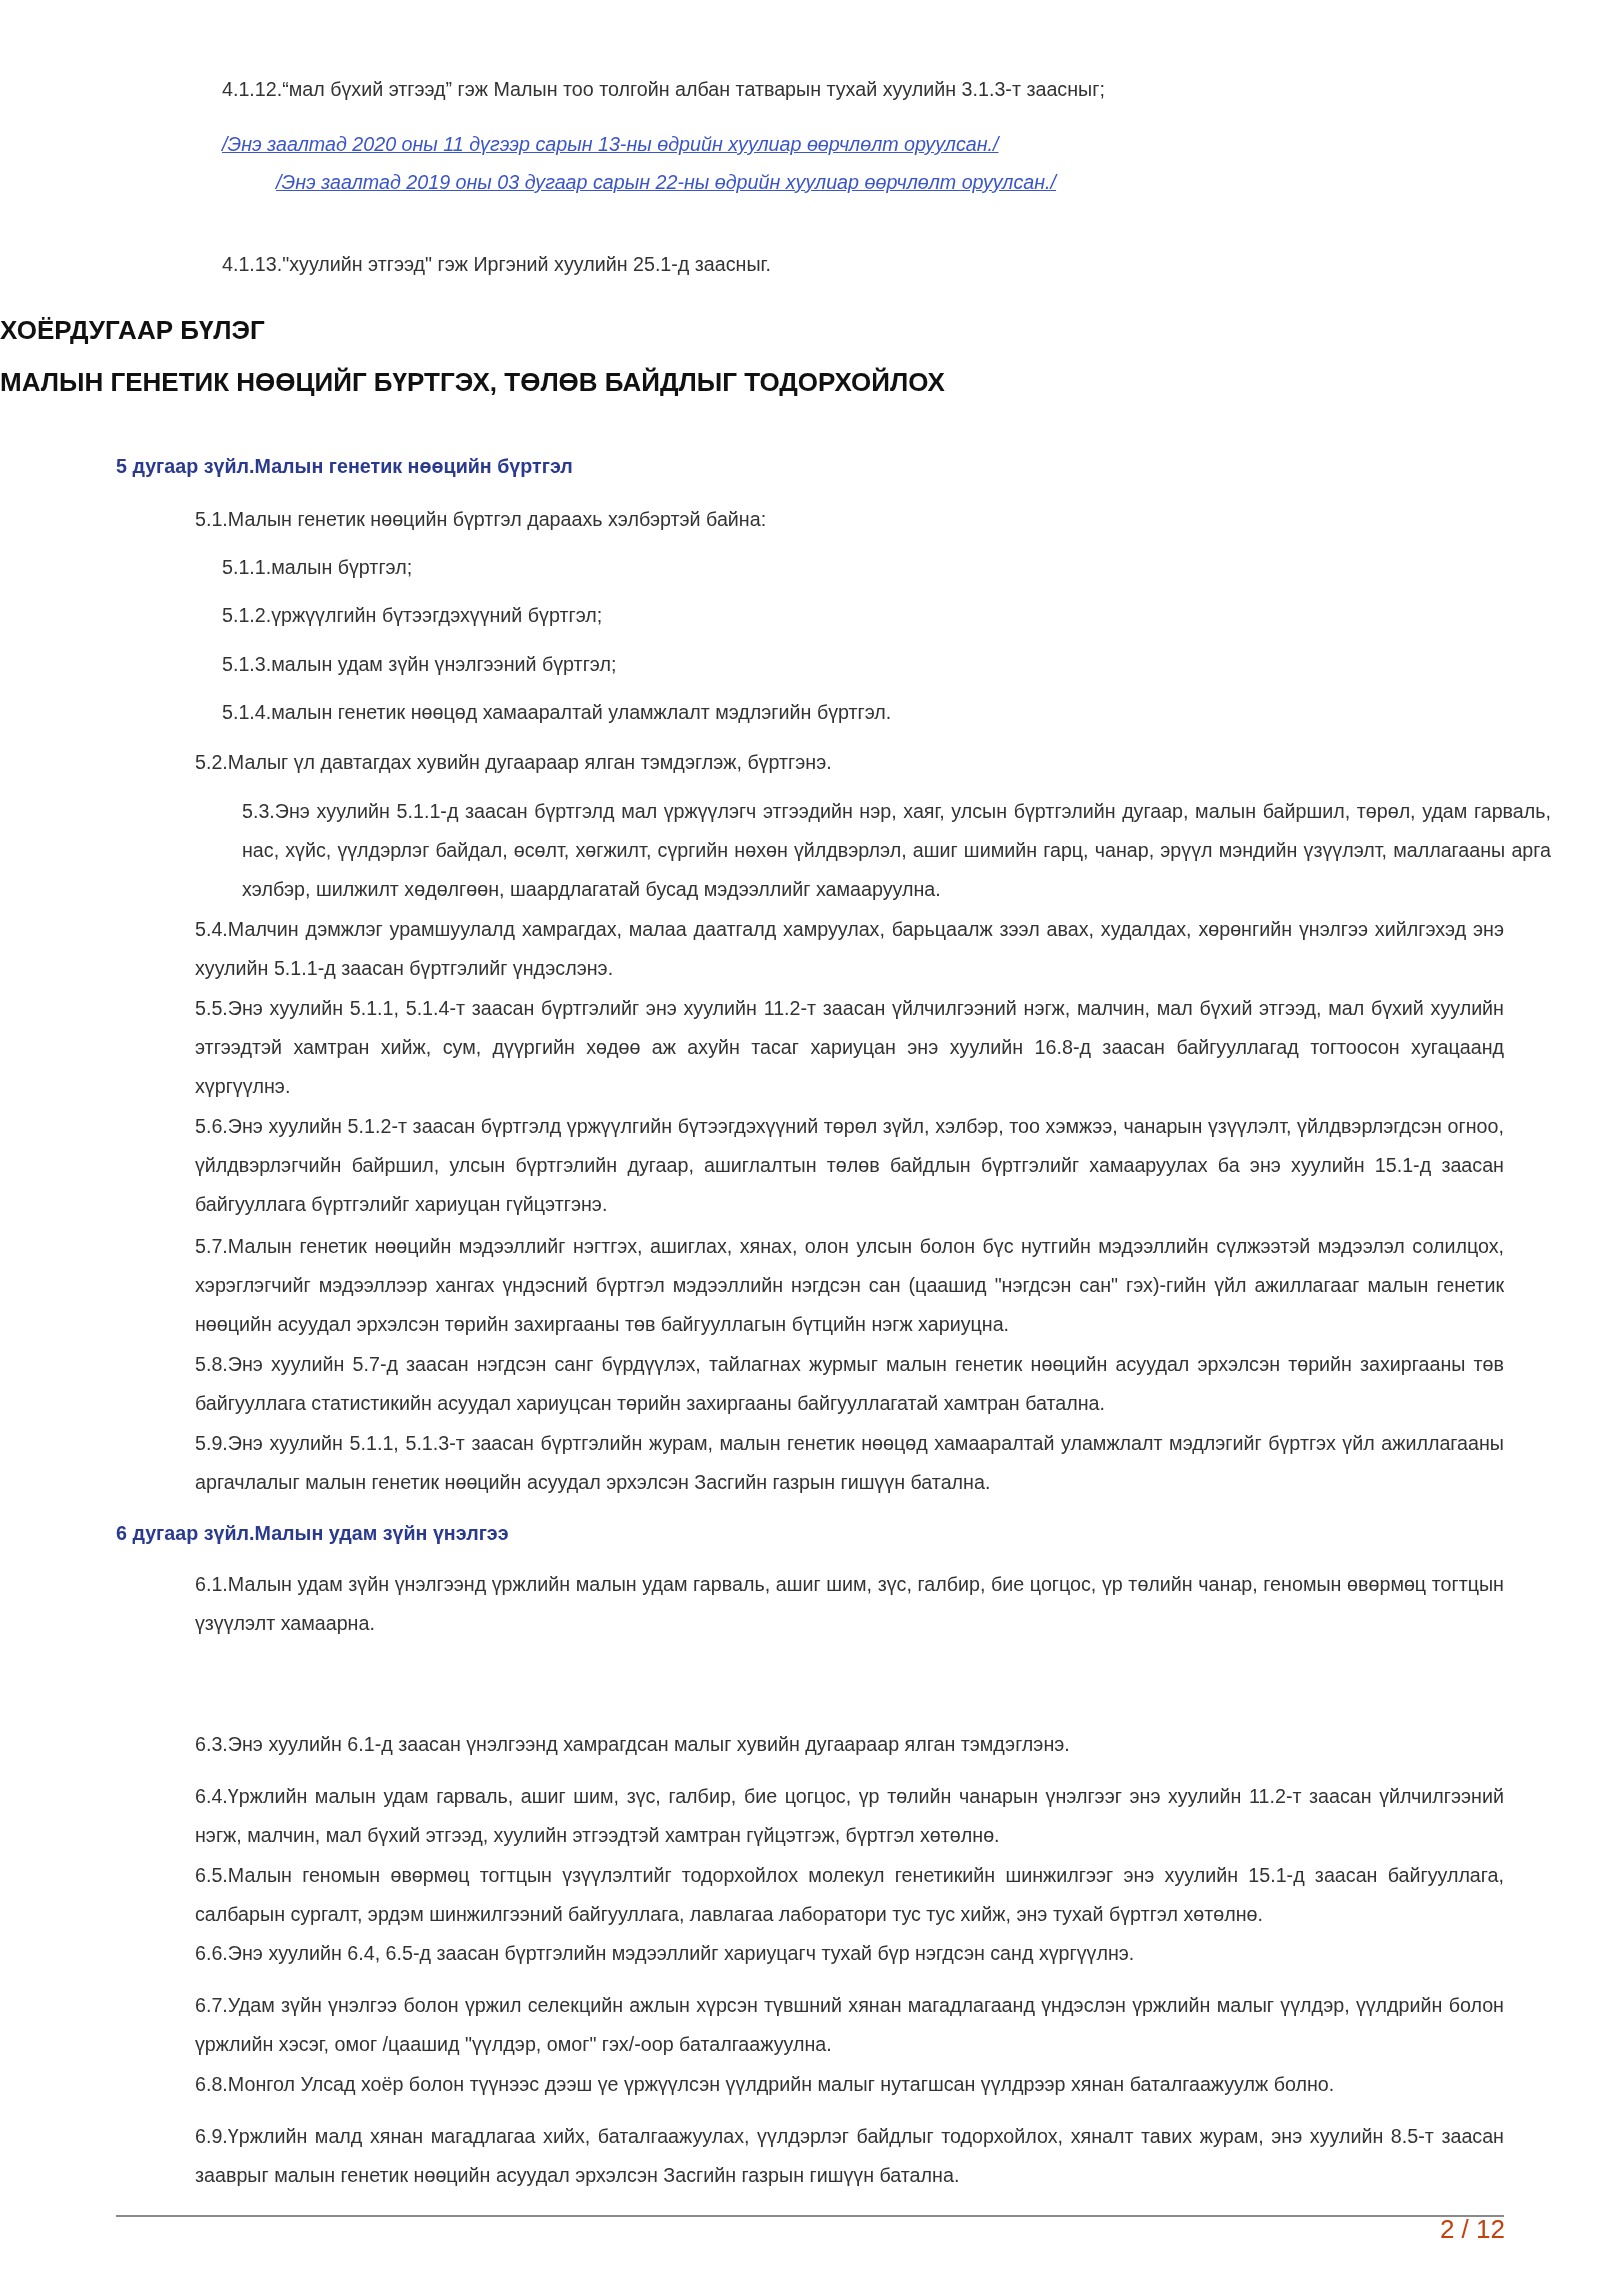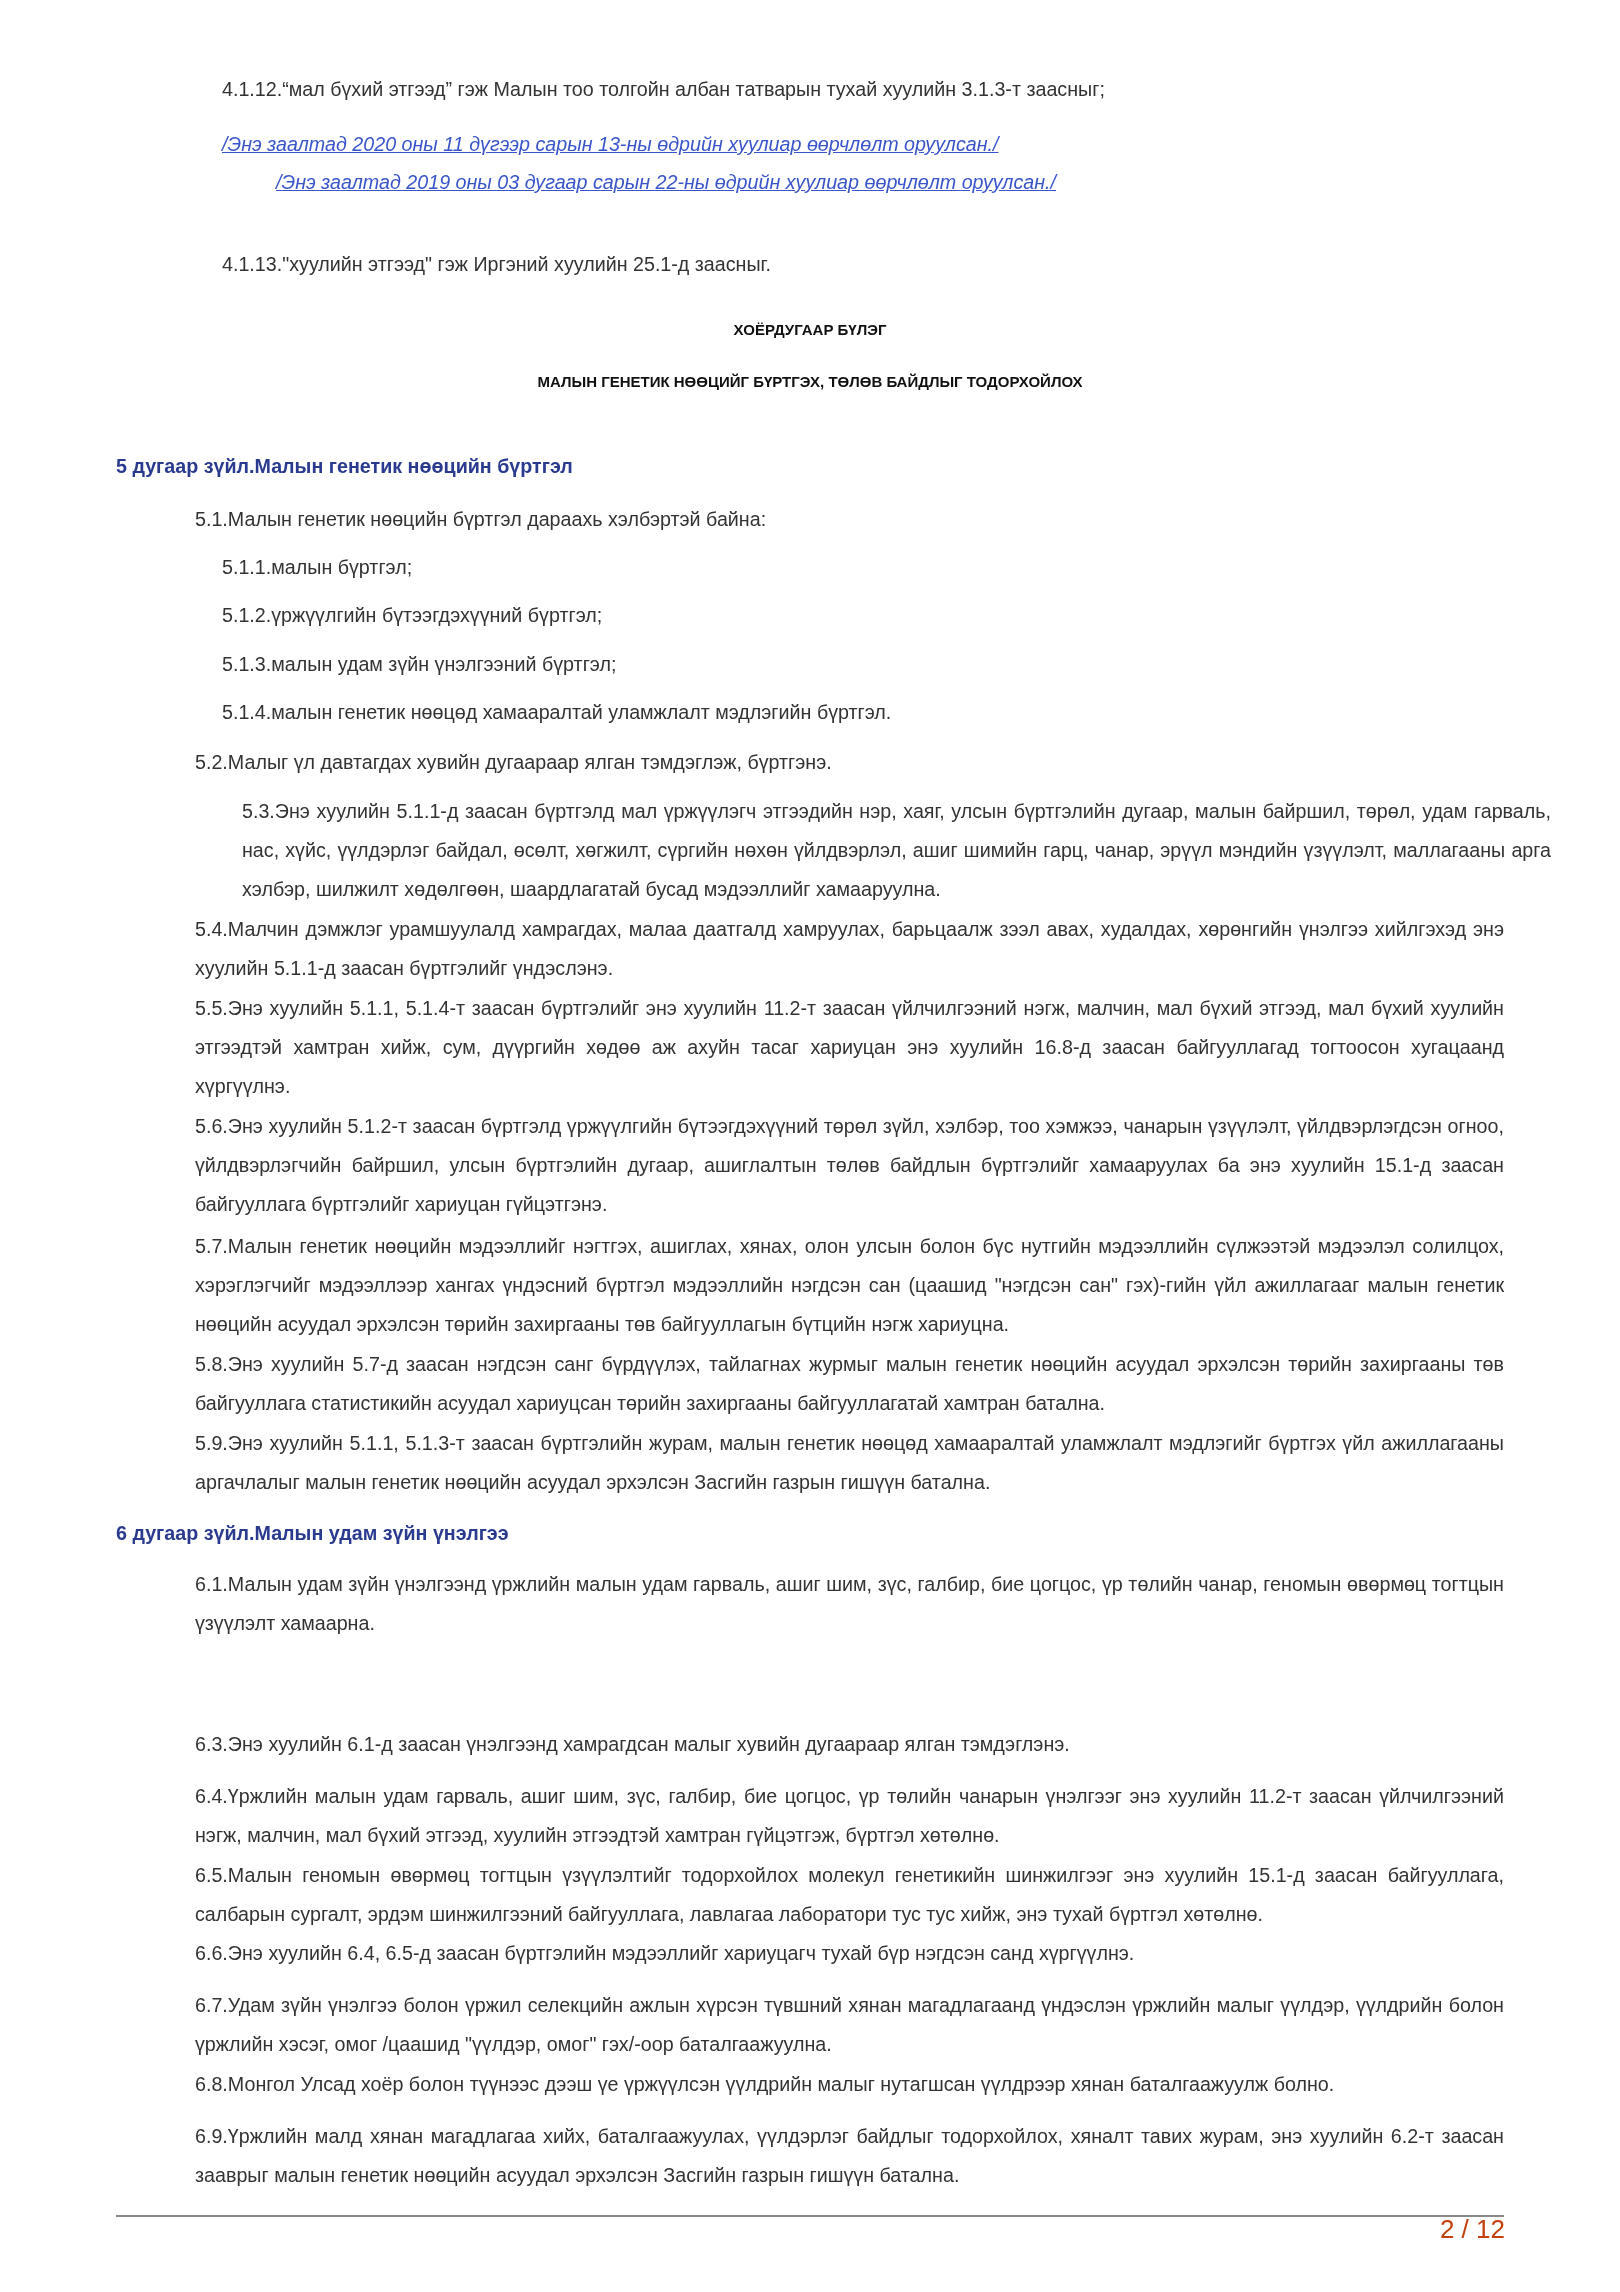--- a/index.html
+++ b/index.html
@@ -13,22 +13,22 @@
     position: absolute; font-size: 19.7px; line-height: 39px; margin: 0;
     text-align: justify; text-align-last: left;
   }
   .wide { left: 195px; width: 1309px; }
   .sub { left: 222px; width: 1282px; }
   .link {
     position: absolute; font-size: 19.7px; line-height: 39px; font-style: italic;
     color: #3a55c9; text-decoration: underline; cursor: pointer;
   }
   .center {
-    position: absolute; left: 0; width: 1620px; text-align: center;
-    font-weight: bold; color: #111111; font-size: 15px; line-height: 36px;
+    position: absolute; left: 0; width: 1620px; 
+    font-weight: bold; color: #111111; font-size: 26px; line-height: 36px;
   }
   .article {
     position: absolute; left: 116px; font-size: 19.7px; line-height: 36px;
     font-weight: bold; color: #2a3a8f;
   }
   .rule { position: absolute; left: 116px; top: 2215px; width: 1388px; height: 1.8px; background: #8a8a8a; }
   .pageno { position: absolute; right: 115px; top: 2216px; font-size: 26px; color: #c2410c; line-height: 27px; }
 </style>
 </head>
 <body>
@@ -63,18 +63,18 @@
 
   <div class="article" style="top:1515px;">6 дугаар зүйл.Малын удам зүйн үнэлгээ</div>
 
   <p class="p wide" style="top:1565px;">6.1.Малын удам зүйн үнэлгээнд үржлийн малын удам гарваль, ашиг шим, зүс, галбир, бие цогцос, үр төлийн чанар, геномын өвөрмөц тогтцын үзүүлэлт хамаарна.</p>
   <p class="p wide" style="top:1725px;">6.3.Энэ хуулийн 6.1-д заасан үнэлгээнд хамрагдсан малыг хувийн дугаараар ялган тэмдэглэнэ.</p>
   <p class="p wide" style="top:1777px;">6.4.Үржлийн малын удам гарваль, ашиг шим, зүс, галбир, бие цогцос, үр төлийн чанарын үнэлгээг энэ хуулийн 11.2-т заасан үйлчилгээний нэгж, малчин, мал бүхий этгээд, хуулийн этгээдтэй хамтран гүйцэтгэж, бүртгэл хөтөлнө.</p>
   <p class="p wide" style="top:1856px;">6.5.Малын геномын өвөрмөц тогтцын үзүүлэлтийг тодорхойлох молекул генетикийн шинжилгээг энэ хуулийн 15.1-д заасан байгууллага, салбарын сургалт, эрдэм шинжилгээний байгууллага, лавлагаа лаборатори тус тус хийж, энэ тухай бүртгэл хөтөлнө.</p>
   <p class="p wide" style="top:1934px;">6.6.Энэ хуулийн 6.4, 6.5-д заасан бүртгэлийн мэдээллийг хариуцагч тухай бүр нэгдсэн санд хүргүүлнэ.</p>
   <p class="p wide" style="top:1986px;">6.7.Удам зүйн үнэлгээ болон үржил селекцийн ажлын хүрсэн түвшний хянан магадлагаанд үндэслэн үржлийн малыг үүлдэр, үүлдрийн болон үржлийн хэсэг, омог /цаашид "үүлдэр, омог" гэх/-оор баталгаажуулна.</p>
   <p class="p wide" style="top:2065px;">6.8.Монгол Улсад хоёр болон түүнээс дээш үе үржүүлсэн үүлдрийн малыг нутагшсан үүлдрээр хянан баталгаажуулж болно.</p>
-  <p class="p wide" style="top:2117px;">6.9.Үржлийн малд хянан магадлагаа хийх, баталгаажуулах, үүлдэрлэг байдлыг тодорхойлох, хяналт тавих журам, энэ хуулийн 6.2-т заасан зааврыг малын генетик нөөцийн асуудал эрхэлсэн Засгийн газрын гишүүн батална.</p>
+  <p class="p wide" style="top:2117px;">6.9.Үржлийн малд хянан магадлагаа хийх, баталгаажуулах, үүлдэрлэг байдлыг тодорхойлох, хяналт тавих журам, энэ хуулийн 8.5-т заасан зааврыг малын генетик нөөцийн асуудал эрхэлсэн Засгийн газрын гишүүн батална.</p>
 
   <div class="rule"></div>
   <div class="pageno">2 / 12</div>
 </div>
 
 
 </body></html>

